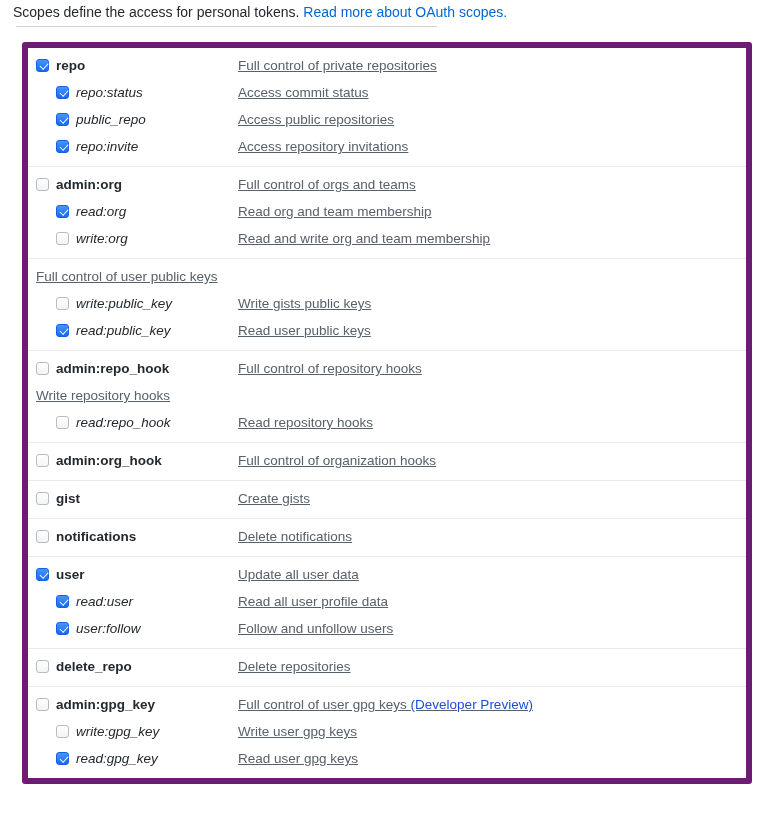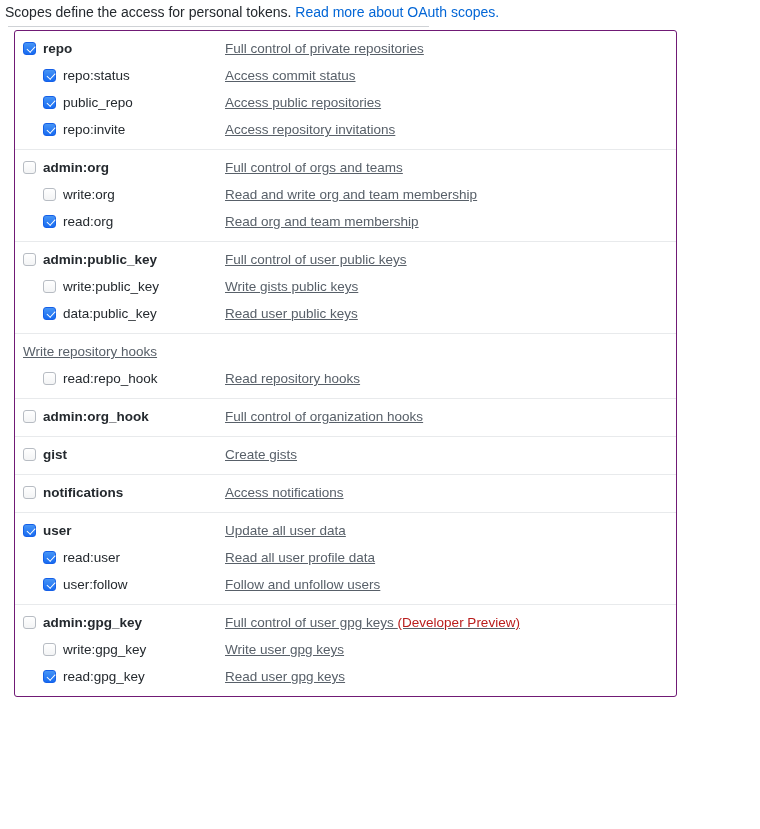--- a/index.html
+++ b/index.html
@@ -2,42 +2,42 @@
 <html><head>
 <meta charset="utf-8">
 <style>
   * { box-sizing: border-box; }
   html, body {
     margin: 0; padding: 0;
     width: 760px; height: 829px;
     background: #ffffff;
     font-family: "Liberation Sans", "DejaVu Sans", sans-serif;
   }
-  .page { padding-top: 3px; }
+  .page { padding-top: 3px; padding-left: 8px; }
   .header {
     margin: 0 0 0 5px;
     font-size: 14px;
     line-height: 19px;
     color: #24292e;
   }
   .header a {
     color: #0366d6;
     text-decoration: none;
     cursor: pointer;
   }
   .partial-divider {
     height: 1px;
     width: 421px;
     margin: 4px 0 0 8px;
     background: #cfd2d6;
   }
   .scopes-container {
-    margin: 3px 0 0 14px;
-    width: 663px;
-    border: 1px solid #701a75;
+    margin: 15px 0 0 14px;
+    width: 730px;
+    border: 6px solid #701a75;
     border-radius: 3px;
     background: #ffffff;
   }
   .section {
     padding: 4px 0 6px 0;
     border-bottom: 1px solid #e8eaec;
   }
   .section:last-child { border-bottom: none; }
   .row {
     height: 27px;
@@ -45,21 +45,21 @@
     align-items: center;
     padding-left: 8px;
     font-size: 13.5px;
   }
   .left {
     width: 202px;
     flex: none;
     display: flex;
     align-items: center;
   }
-  .row.sub .left { padding-left: 20px; }
+  .row.sub .left { padding-left: 20px; font-style: italic; }
   .checkbox {
     width: 13px; height: 13px;
     flex: none;
     margin-right: 7px;
     border-radius: 3px;
     border: 1px solid #b7bcc3;
     background: linear-gradient(#ffffff, #f3f4f5);
     position: relative;
     cursor: pointer;
   }
@@ -81,21 +81,21 @@
     cursor: pointer;
     white-space: nowrap;
   }
   .row.top .scope-name { font-weight: bold; }
   .scope-desc {
     color: #586069;
     white-space: nowrap;
     text-decoration: underline;
   }
   .scope-desc a {
-    color: #b91c1c;
+    color: #1d4ed8;
     text-decoration: none;
     cursor: pointer;
   }
 </style>
 </head>
 <body>
 
 <div class="page">
   <p class="header"><span>Scopes define the access for personal tokens. </span><a>Read more about OAuth scopes.</a></p>
   <div class="partial-divider"></div>
@@ -133,57 +133,60 @@
       <div class="section">
         <div class="row top">
           <span class="left">
             <span class="checkbox"></span>
             <span class="scope-name">admin:org</span>
           </span>
           <span class="scope-desc">Full control of orgs and teams</span>
         </div>
         <div class="row sub">
           <span class="left">
+            <span class="checkbox checked"></span>
+            <span class="scope-name">read:org</span>
+          </span>
+          <span class="scope-desc">Read org and team membership</span>
+        </div>
+        <div class="row sub">
+          <span class="left">
             <span class="checkbox"></span>
             <span class="scope-name">write:org</span>
           </span>
           <span class="scope-desc">Read and write org and team membership</span>
         </div>
-        <div class="row sub">
-          <span class="left">
-            <span class="checkbox checked"></span>
-            <span class="scope-name">read:org</span>
-          </span>
-          <span class="scope-desc">Read org and team membership</span>
-        </div>
-      </div>
-      <div class="section">
-        <div class="row top">
-          <span class="left">
-            <span class="checkbox"></span>
-            <span class="scope-name">admin:public_key</span>
-          </span>
+      </div>
+      <div class="section">
+        <div class="row top">
           <span class="scope-desc">Full control of user public keys</span>
         </div>
         <div class="row sub">
           <span class="left">
             <span class="checkbox"></span>
             <span class="scope-name">write:public_key</span>
           </span>
           <span class="scope-desc">Write gists public keys</span>
         </div>
         <div class="row sub">
           <span class="left">
             <span class="checkbox checked"></span>
-            <span class="scope-name">data:public_key</span>
+            <span class="scope-name">read:public_key</span>
           </span>
           <span class="scope-desc">Read user public keys</span>
         </div>
       </div>
       <div class="section">
+        <div class="row top">
+          <span class="left">
+            <span class="checkbox"></span>
+            <span class="scope-name">admin:repo_hook</span>
+          </span>
+          <span class="scope-desc">Full control of repository hooks</span>
+        </div>
         <div class="row sub">
           <span class="scope-desc">Write repository hooks</span>
         </div>
         <div class="row sub">
           <span class="left">
             <span class="checkbox"></span>
             <span class="scope-name">read:repo_hook</span>
           </span>
           <span class="scope-desc">Read repository hooks</span>
         </div>
@@ -205,21 +208,21 @@
           </span>
           <span class="scope-desc">Create gists</span>
         </div>
       </div>
       <div class="section">
         <div class="row top">
           <span class="left">
             <span class="checkbox"></span>
             <span class="scope-name">notifications</span>
           </span>
-          <span class="scope-desc">Access notifications</span>
+          <span class="scope-desc">Delete notifications</span>
         </div>
       </div>
       <div class="section">
         <div class="row top">
           <span class="left">
             <span class="checkbox checked"></span>
             <span class="scope-name">user</span>
           </span>
           <span class="scope-desc">Update all user data</span>
         </div>
@@ -229,20 +232,29 @@
             <span class="scope-name">read:user</span>
           </span>
           <span class="scope-desc">Read all user profile data</span>
         </div>
         <div class="row sub">
           <span class="left">
             <span class="checkbox checked"></span>
             <span class="scope-name">user:follow</span>
           </span>
           <span class="scope-desc">Follow and unfollow users</span>
+        </div>
+      </div>
+      <div class="section">
+        <div class="row top">
+          <span class="left">
+            <span class="checkbox"></span>
+            <span class="scope-name">delete_repo</span>
+          </span>
+          <span class="scope-desc">Delete repositories</span>
         </div>
       </div>
       <div class="section">
         <div class="row top">
           <span class="left">
             <span class="checkbox"></span>
             <span class="scope-name">admin:gpg_key</span>
           </span>
           <span class="scope-desc">Full control of user gpg keys <a>(Developer Preview)</a></span>
         </div>

